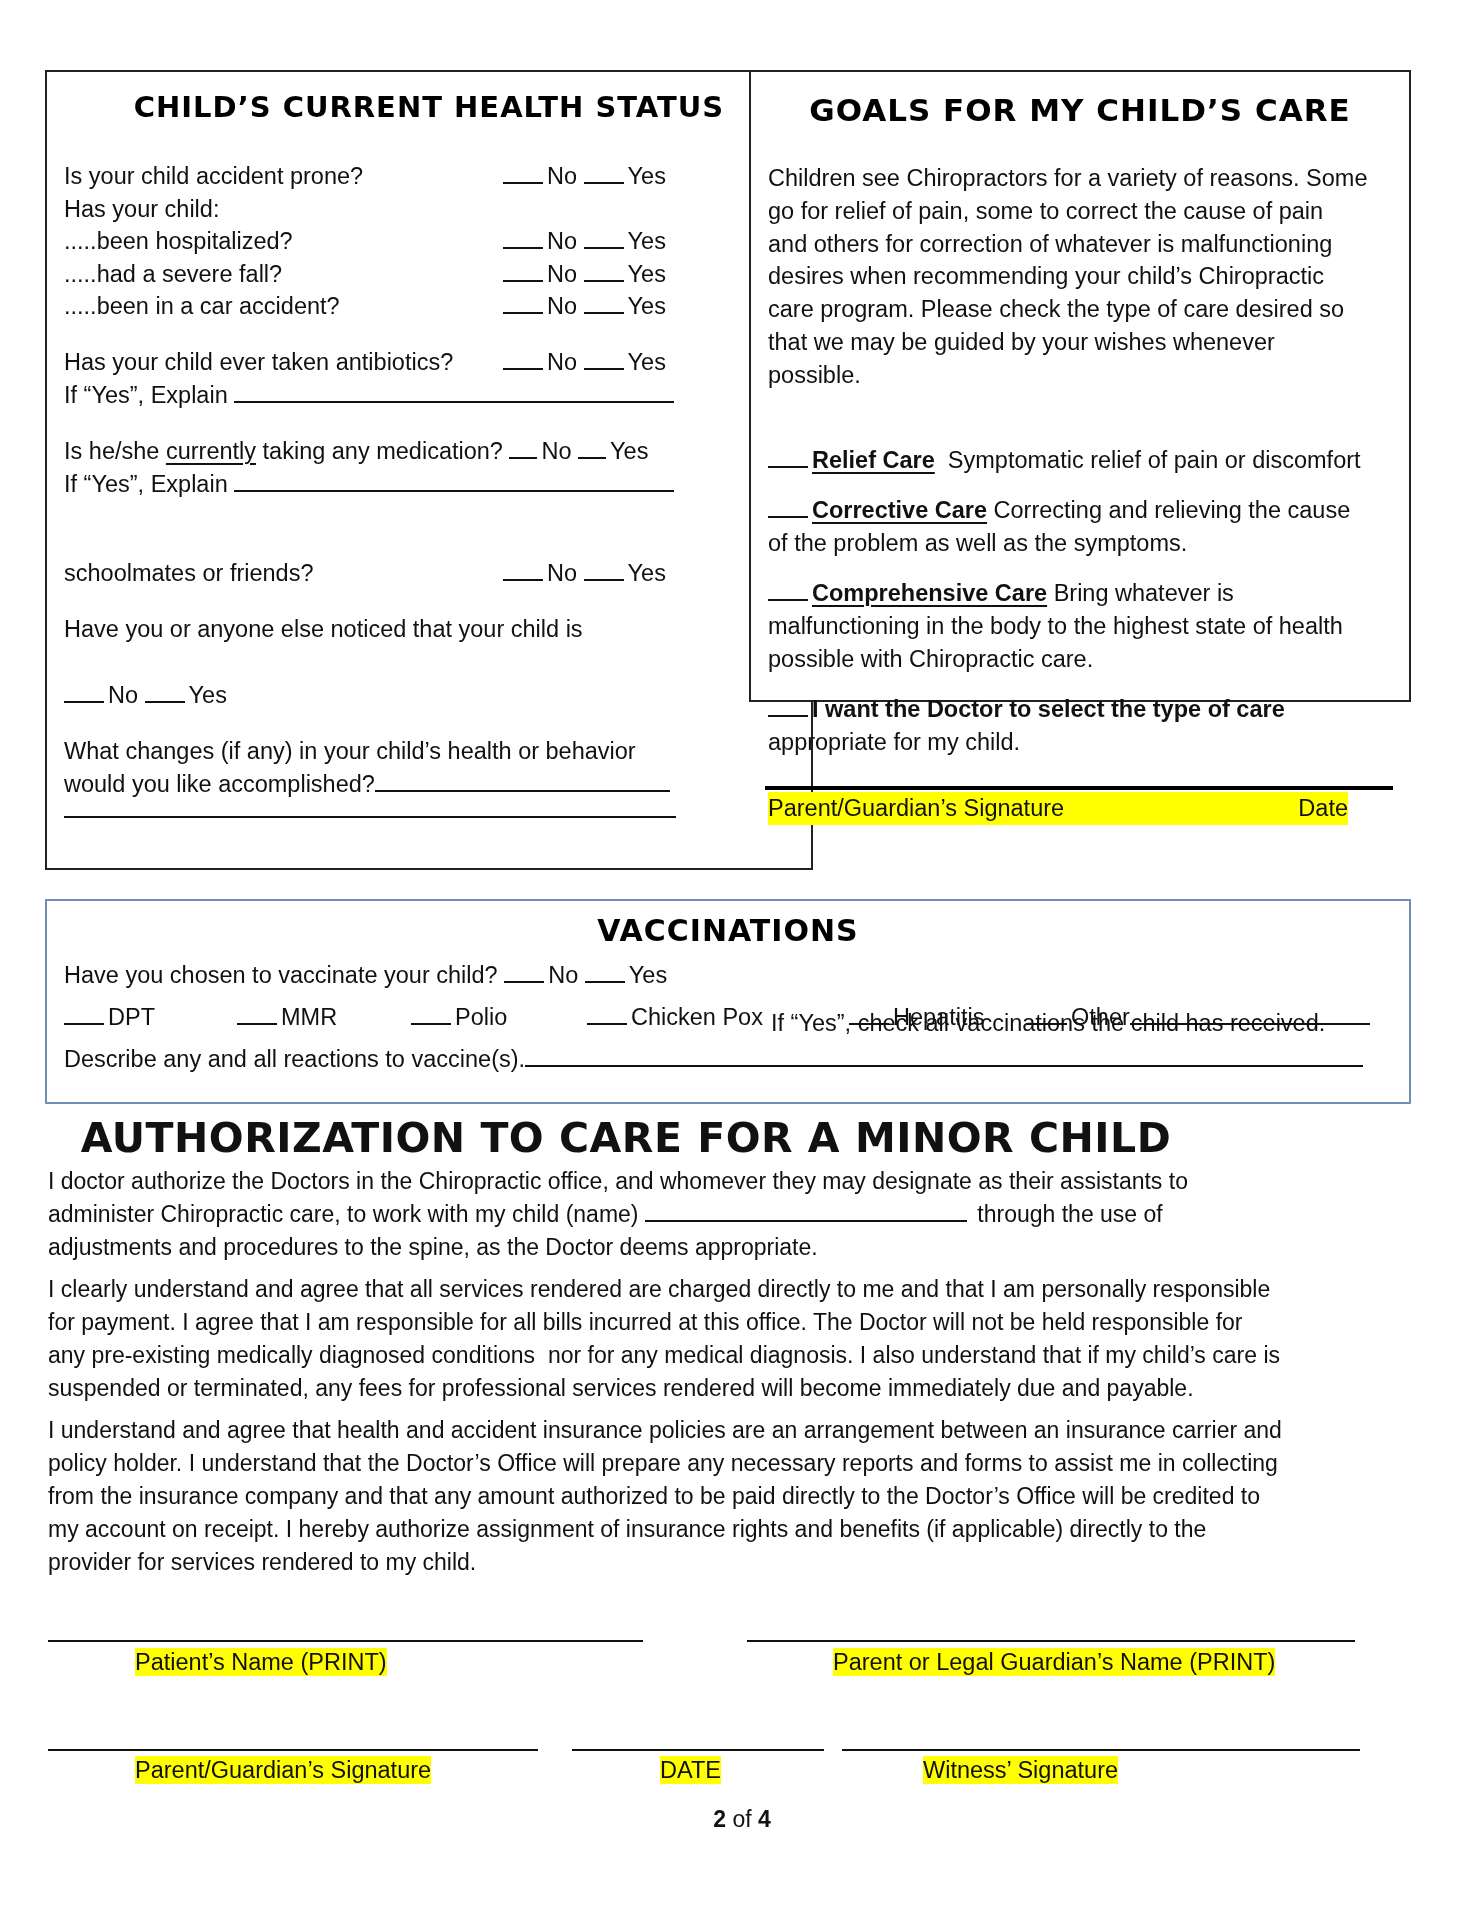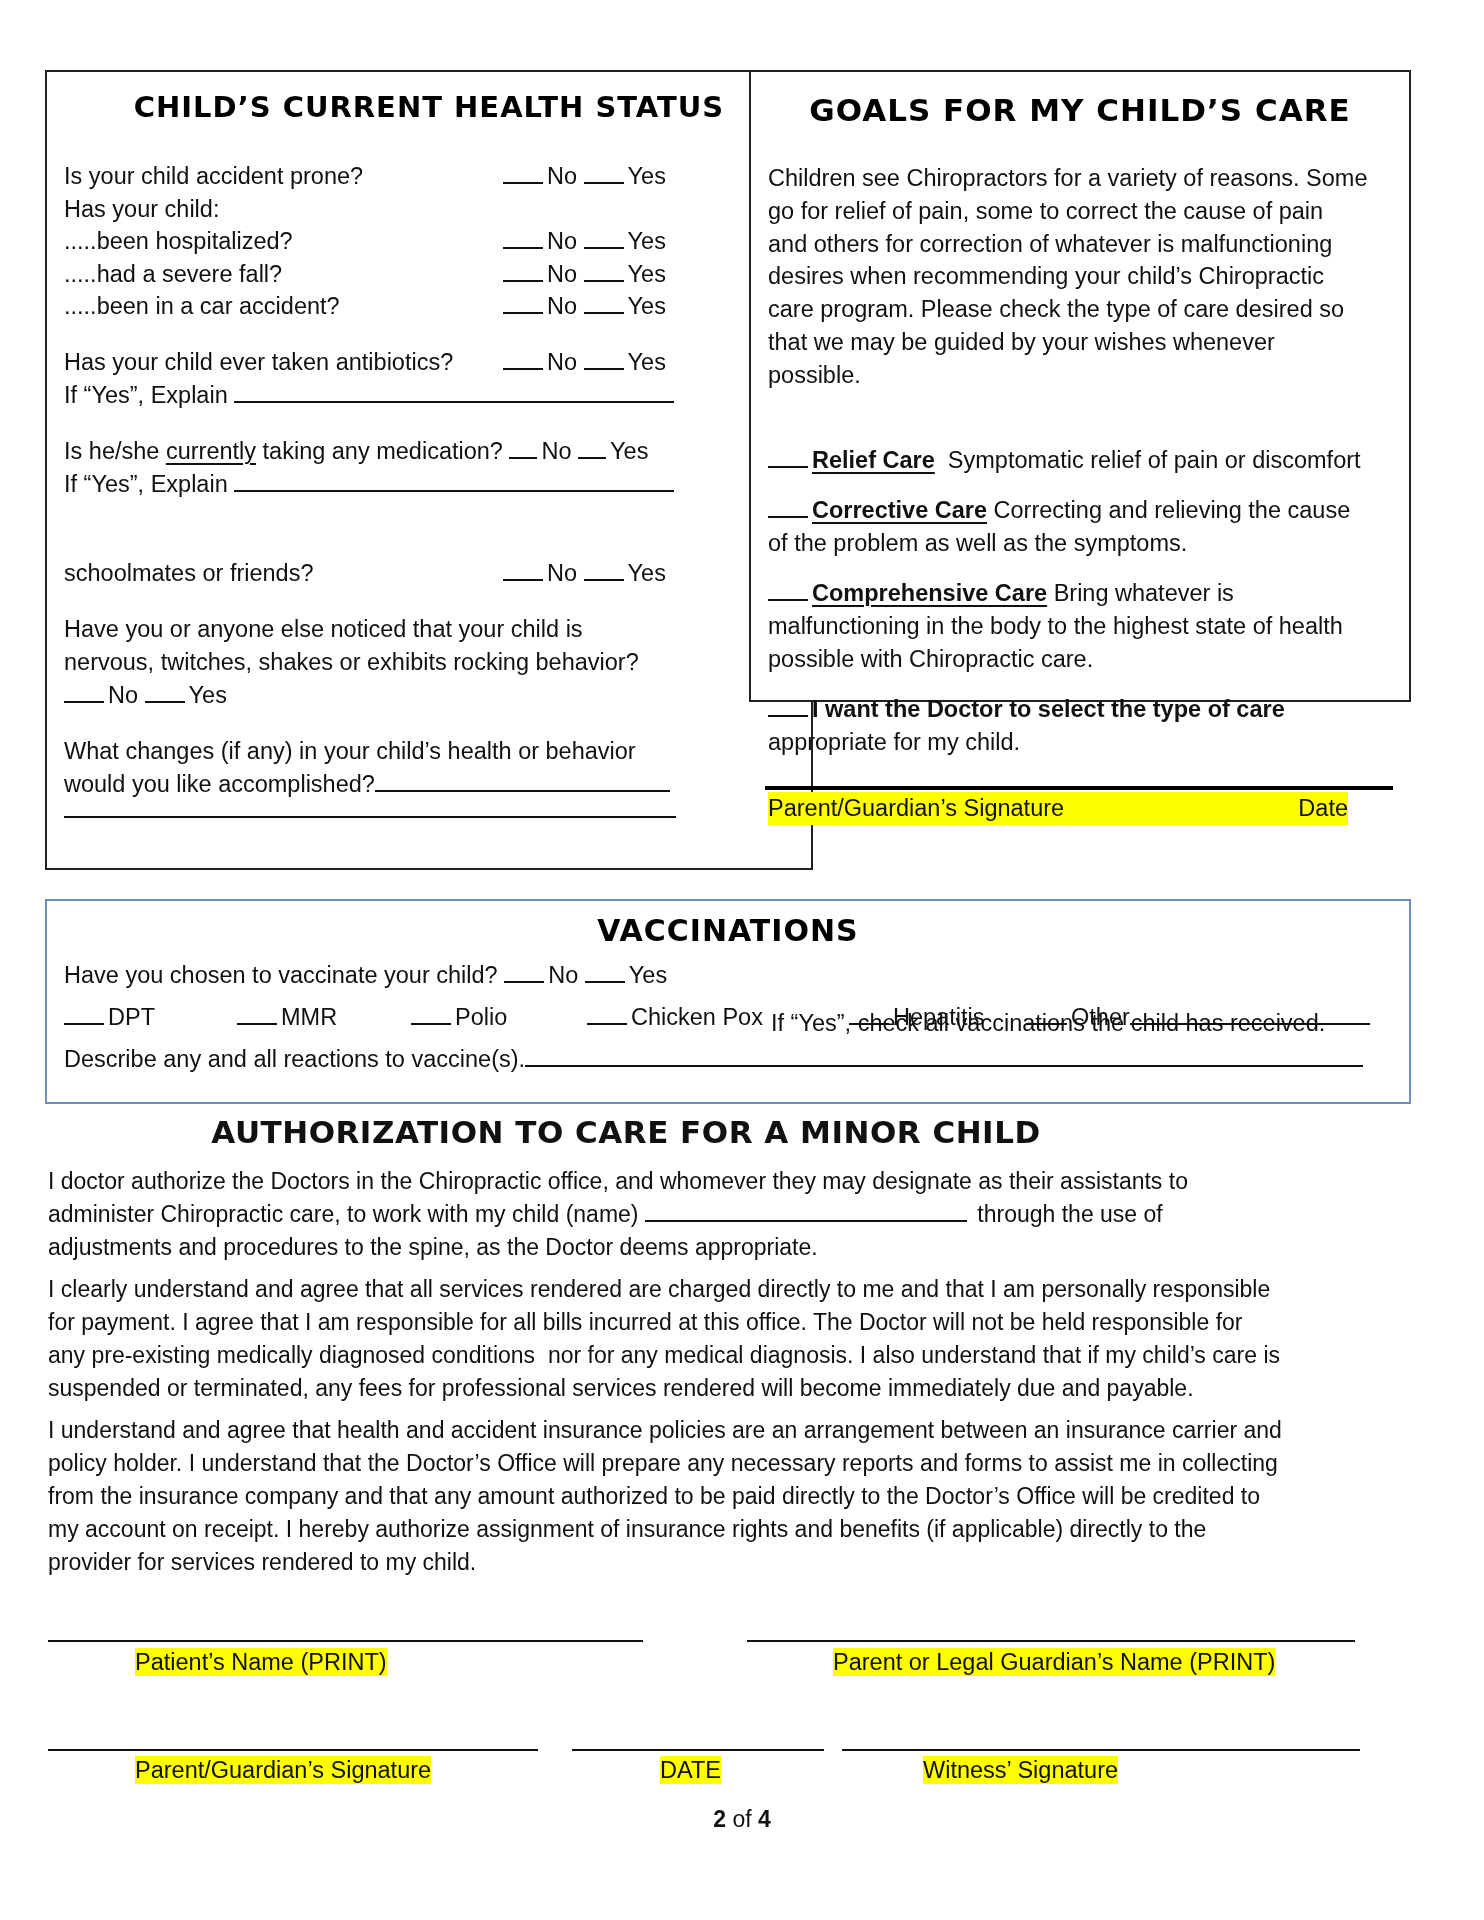--- a/index.html
+++ b/index.html
@@ -33,21 +33,21 @@
   .b-full { width: 612px; }
   .u { text-decoration: underline; text-underline-offset: 4px; }
   .bold { font-weight: bold; }
   .hl { background: #ffff00; }
 
   .yn { position: absolute; white-space: nowrap; }
   .sigline { position: absolute; border-bottom: 2px solid #111; height: 0; }
 
   .auth-title {
     position: absolute; left: 0; width: 1252px; top: 1114px; text-align: center;
-    font-family: "DejaVu Sans", sans-serif; font-weight: bold; font-size: 31px; letter-spacing: 0.5px;
+    font-family: "DejaVu Sans", sans-serif; font-weight: bold; font-size: 41px; letter-spacing: 0.5px;
   }
   .auth-para { position: absolute; left: 48px; width: 1390px; font-size: 23px; line-height: 33px; }
 
   .pagenum { position: absolute; left: 0; width: 1484px; text-align: center; top: 1806px; font-size: 23px; }
 </style>
 </head>
 <body>
 
 <div class="box box-left">
   <div class="box-title">CHILD’S CURRENT HEALTH STATUS</div>
@@ -98,21 +98,20 @@
     <span class="blank b-long"></span>
   </div>
 
   <div class="txt abs" style="left:17px; top:485px;">schoolmates or friends?</div>
   <div class="txt yn" style="left:456px; top:485px;">
     <span class="blank b3"></span><span>No</span>
     <span class="blank b3"></span><span>Yes</span>
   </div>
 
   <div class="txt abs" style="left:17px; top:541px;">Have you or anyone else noticed that your child is</div>
-  <div class="txt abs" style="left:17px; top:574px;">nervous, twitches, shakes or exhibits rocking behavior?</div>
   <div class="txt abs" style="left:17px; top:607px;">
     <span class="blank b3"></span><span>No</span>
     <span class="blank b3"></span><span>Yes</span>
   </div>
 
   <div class="txt abs" style="left:17px; top:663px;">What changes (if any) in your child’s health or behavior</div>
   <div class="txt abs" style="left:17px; top:696px;">
     <span>would you like accomplished?</span><span class="blank b-long2"></span>
   </div>
   <div class="abs" style="left:17px; top:722px;">

